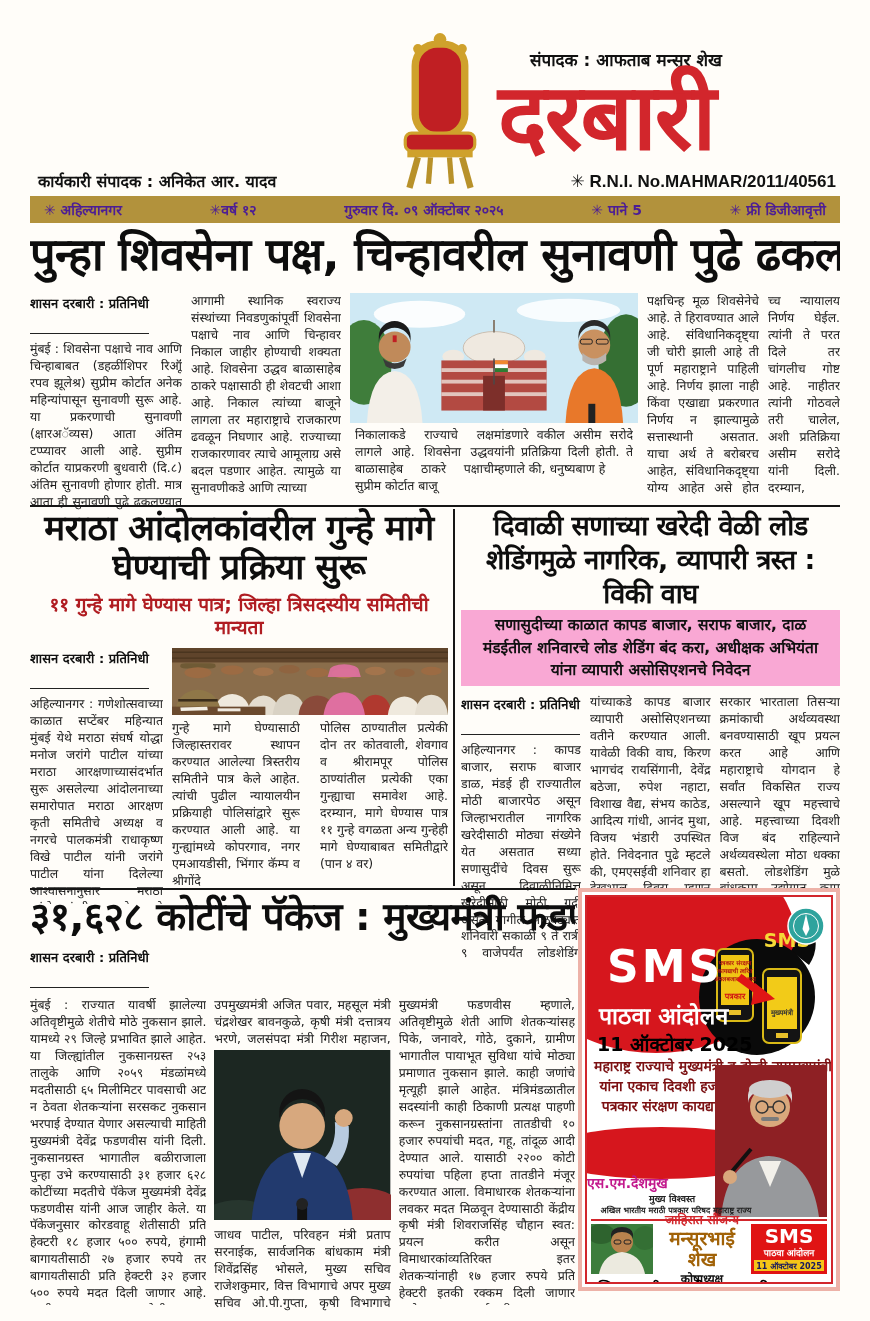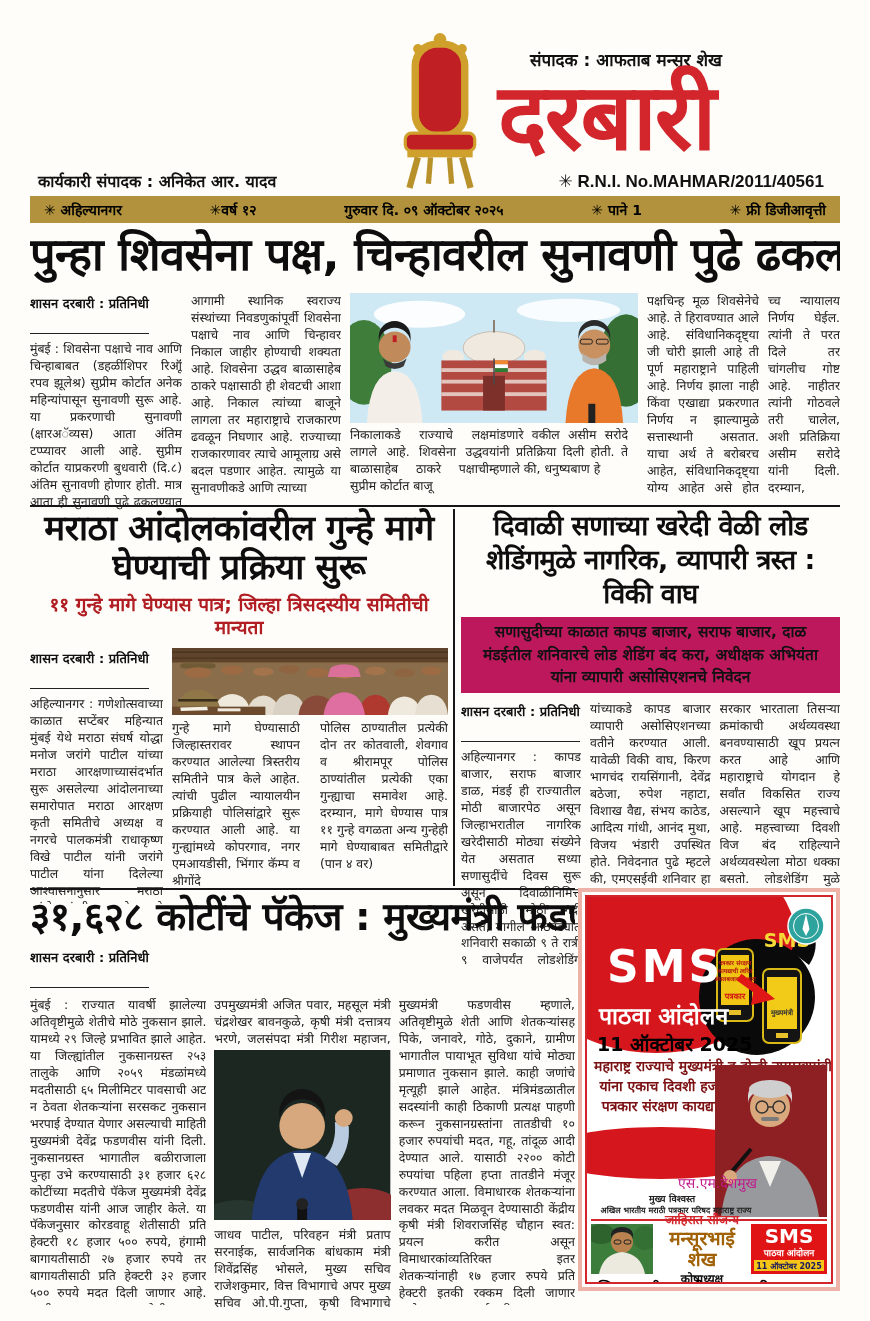--- a/index.html
+++ b/index.html
@@ -7,60 +7,60 @@
   .page { position:relative; width:870px; height:1321px; background:#fffdf9; overflow:hidden; margin:0 auto; }
 
   
   .masthead { position:absolute; top:30px; left:30px; width:810px; height:164px; }
   .editor-line { position:absolute; top:18px; left:500px; font-size:17px; font-weight:700; color:#111; }
   .m-title { position:absolute; color:#d2262c; font-weight:800; font-size:92px; line-height:1.0; letter-spacing:-2px; }
   .m-title.left { left:8px; top:36px; }
   .m-title.right { left:468px; top:42px; }
   .throne { position:absolute; left:362px; top:2px; width:96px; height:158px; }
   .exec-editor { position:absolute; left:8px; bottom:2px; font-size:16px; font-weight:700; color:#111; }
-  .rni { position:absolute; right:16px; bottom:2px; font-size:17px; font-weight:700; color:#111; font-family:"Liberation Sans","DejaVu Sans",sans-serif; }
+  .rni { position:absolute; right:4px; bottom:2px; font-size:17px; font-weight:700; color:#111; font-family:"Liberation Sans","DejaVu Sans",sans-serif; }
 
   
   .datebar { position:absolute; top:196px; left:30px; width:810px; height:27px; background:#b2923c;
-    color:#000000; font-weight:700; font-size:14px; display:flex; align-items:center;
+    color:#4c1d95; font-weight:700; font-size:14px; display:flex; align-items:center;
     justify-content:space-between; padding:0 14px; }
 
   
   .headline { font-weight:800; color:#0d0d0d; text-align:center; letter-spacing:-0.5px; }
   .bodytext { font-size:12.4px; line-height:1.37; color:#1c1c1c; text-align:justify; overflow:hidden; }
   .byline { display:inline-block; font-size:13px; font-weight:700; color:#111;
     border-bottom:1.5px solid #222; padding-bottom:21px; margin-bottom:7px; }
   .hrule { position:absolute; left:30px; height:0; border-top:2px solid #161616; }
 
   
   .story1 { position:absolute; top:227px; left:30px; width:810px; }
   .story1 .headline { font-size:45px; white-space:nowrap; overflow:hidden; line-height:1.25; }
   .s1-body { display:flex; gap:9px; margin-top:10px; height:202px; }
   .s1c1 { width:152px; } .s1c2 { width:150px; }
   .s1center { width:288px; display:flex; flex-direction:column; }
   .s1c4 { width:112px; } .s1c5 { flex:1; }
   .photo1 { width:288px; height:132px; }
-  .s1caps { display:flex; gap:0; margin-top:4px; flex:1; }
+  .s1caps { display:flex; gap:0; margin-top:4px; flex:1;justify-content:center; }
   .s1caps .bodytext { width:139px; }
 
   
   .midrow { position:absolute; top:509px; left:30px; width:810px; height:377px; display:flex; }
   .vrule { width:2px; background:#161616; margin:0 6px 0 5px; }
   .story2 { width:418px; }
   .story2 .headline { font-size:35px; line-height:1.12; }
   .subhead-red { color:#b01d22; font-size:19px; font-weight:800; text-align:center; margin-top:6px; line-height:1.2; }
   .s2-body { display:flex; gap:9px; margin-top:9px; height:242px; }
   .s2c1 { width:144px; }
   .s2right { flex:1; display:flex; flex-direction:column; }
   .photo2 { width:100%; height:158px; }
   .s2caps { display:flex; gap:20px; margin-top:5px; flex:1; }
   .s2caps .bodytext { width:128px; }
   .story3 { flex:1; }
   .story3 .headline { font-size:27px; line-height:1.25; }
-  .graybox { background:#be185d; margin-top:7px; padding:4px 8px; font-size:15.5px; font-weight:800;
+  .graybox { background:#f9a8d4; padding:4px 8px; font-size:15.5px; font-weight:800;
     color:#111; text-align:center; line-height:1.45; }
   .s3-body { display:flex; gap:9px; margin-top:8px; height:252px; }
   .s3-body .bodytext { flex:1; }
 
   
   .bottomrow { position:absolute; top:892px; left:30px; width:545px; }
   .kicker { color:#b01d22; font-size:20px; font-weight:800; text-align:center; }
   .story4 .headline { font-size:39px; line-height:1.3; white-space:nowrap; overflow:hidden; }
   .s4-body { display:flex; gap:8px; margin-top:2px; height:308px; }
   .s4c { flex:1; }
@@ -72,21 +72,21 @@
   .ad-inner { position:absolute; inset:3px; border:2px solid #d2262c; background:#fff; overflow:hidden; }
   .blob1 { position:absolute; top:-62px; left:-72px; width:282px; height:218px; border-radius:50%; background:#d6161d; }
   .blob2 { position:absolute; top:230px; left:-45px; width:238px; height:52px; border-radius:50%; background:#d6161d; }
   .ad-sms { position:absolute; top:44px; left:20px; color:#fff; font-size:44px; font-weight:800; letter-spacing:3px; }
   .ad-line1 { position:absolute; top:102px; left:12px; color:#fff; font-size:23px; font-weight:800; }
   .ad-date { position:absolute; top:134px; left:10px; color:#000; font-size:19px; font-weight:800; }
   .ad-body { position:absolute; top:160px; left:6px; width:240px; text-align:center; color:#7c1113;
     font-size:14px; font-weight:800; line-height:1.42; }
   .ad-pill { position:absolute; top:240px; left:12px; background:#fff; color:#d2262c; font-size:17px;
     font-weight:800; padding:2px 12px; border-radius:16px; }
-  .ad-name { position:absolute; top:276px; left:0; width:170px; text-align:right; color:#c2188c; font-size:14px; font-weight:400; }
+  .ad-name { position:absolute; top:276px; left:0; width:170px; text-align:left; color:#c2188c; font-size:14px; font-weight:700; }
   .ad-title { position:absolute; top:295px; left:0; width:170px; text-align:center; color:#222; font-size:9.5px; font-weight:700; }
   .ad-org { position:absolute; top:307px; left:0; width:178px; text-align:center; color:#222; font-size:8px; font-weight:700; }
   .ad-phones { position:absolute; top:14px; right:8px; width:132px; height:148px; }
   .ad-logo { position:absolute; top:10px; right:6px; width:38px; height:38px; }
   .ad-deshmukh { position:absolute; top:168px; right:4px; width:112px; height:152px; }
   .ad-divider { position:absolute; top:322px; left:4px; right:4px; border-top:2px solid #d2262c; }
   .ad-strip { position:absolute; top:326px; left:4px; right:4px; height:52px; display:flex; align-items:center; gap:4px; }
   .ad-sponsor-photo { width:62px; height:50px; flex:none; }
   .ad-strip-mid { flex:1; text-align:center; overflow:hidden; }
   .ad-courtesy { color:#d2262c; font-size:12.5px; font-weight:800; }
@@ -121,21 +121,21 @@
     </svg>
     <div class="m-title right">दरबारी</div>
     <div class="exec-editor">कार्यकारी संपादक : अनिकेत आर. यादव</div>
     <div class="rni">✳ R.N.I. No.MAHMAR/2011/40561</div>
   </div>
 
   <div class="datebar">
     <span>✳ अहिल्यानगर</span>
     <span>✳वर्ष १२</span>
     <span>गुरुवार दि. ०९ ऑक्टोबर २०२५</span>
-    <span>✳ पाने 1</span>
+    <span>✳ पाने 5</span>
     <span>✳ फ्री डिजीआवृत्ती</span>
   </div>
 
   <div class="story1">
     <div class="headline">पुन्हा शिवसेना पक्ष, चिन्हावरील सुनावणी पुढे ढकलली</div>
     <div class="s1-body">
       <div class="s1c1">
         <span class="byline">शासन दरबारी : प्रतिनिधी</span>
         <div class="bodytext" style="height:170px;">मुंबई : शिवसेना पक्षाचे नाव आणि चिन्हाबाबत (डहळींशिपर रिऑूं रपव झूलेश्र) सुप्रीम कोर्टात अनेक महिन्यांपासून सुनावणी सुरू आहे. या प्रकरणाची सुनावणी (क्षारअॅव्यस) आता अंतिम टप्प्यावर आली आहे. सुप्रीम कोर्टात याप्रकरणी बुधवारी (दि.८) अंतिम सुनावणी होणार होती. मात्र आता ही सुनावणी पुढे ढकलण्यात आली असून, पुढील सुनावणी १२ नोव्हेंबरला होणार आहे त्यामुळे</div>
       </div>

